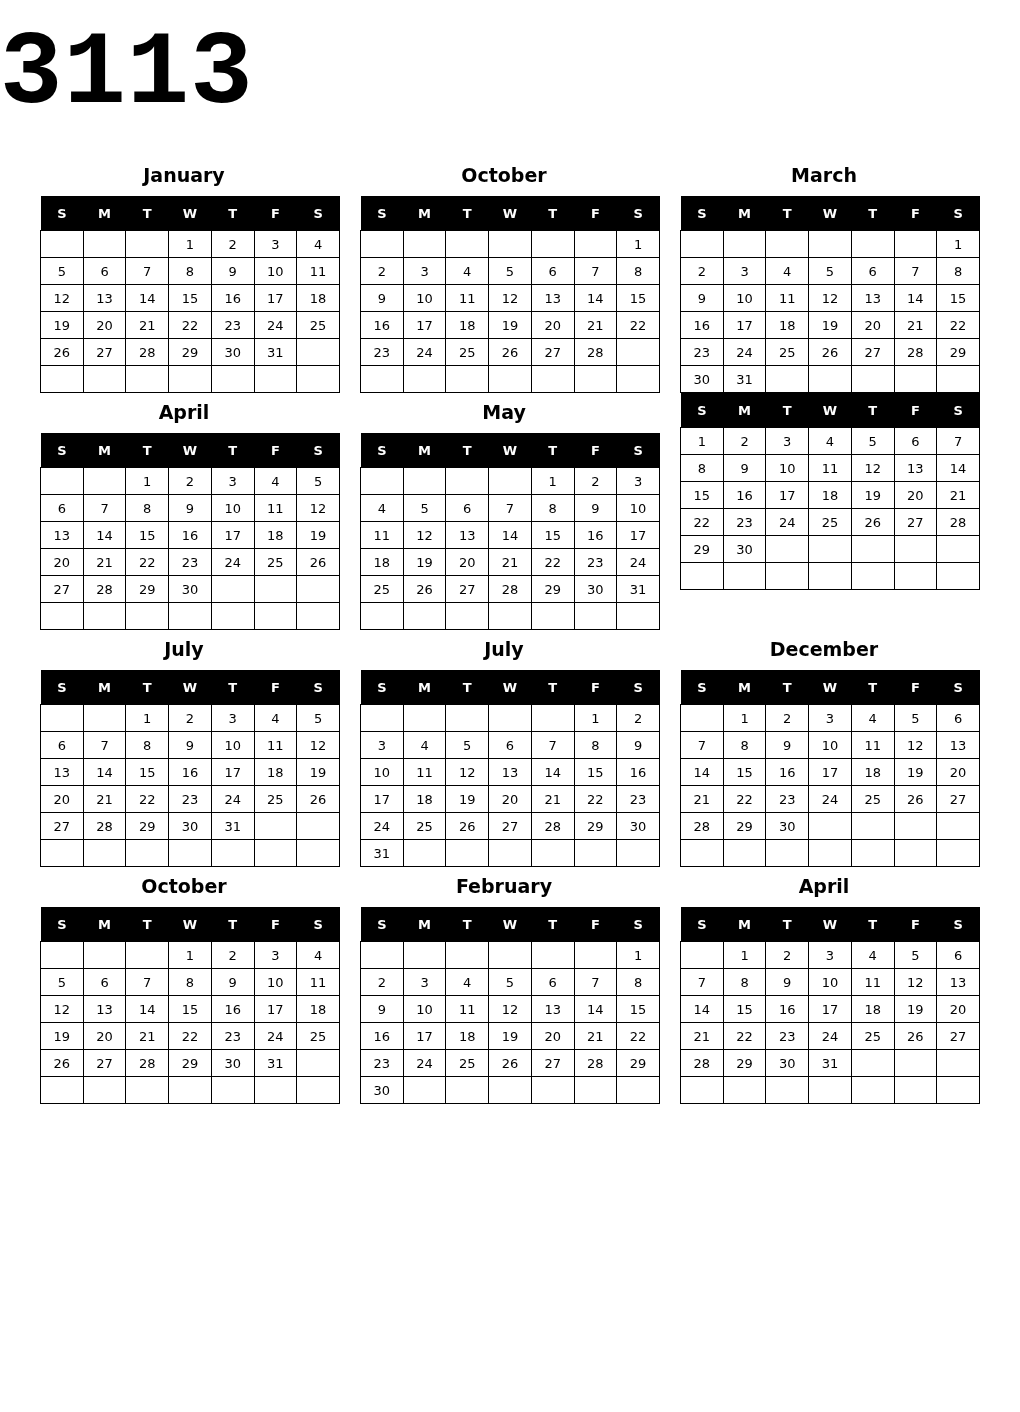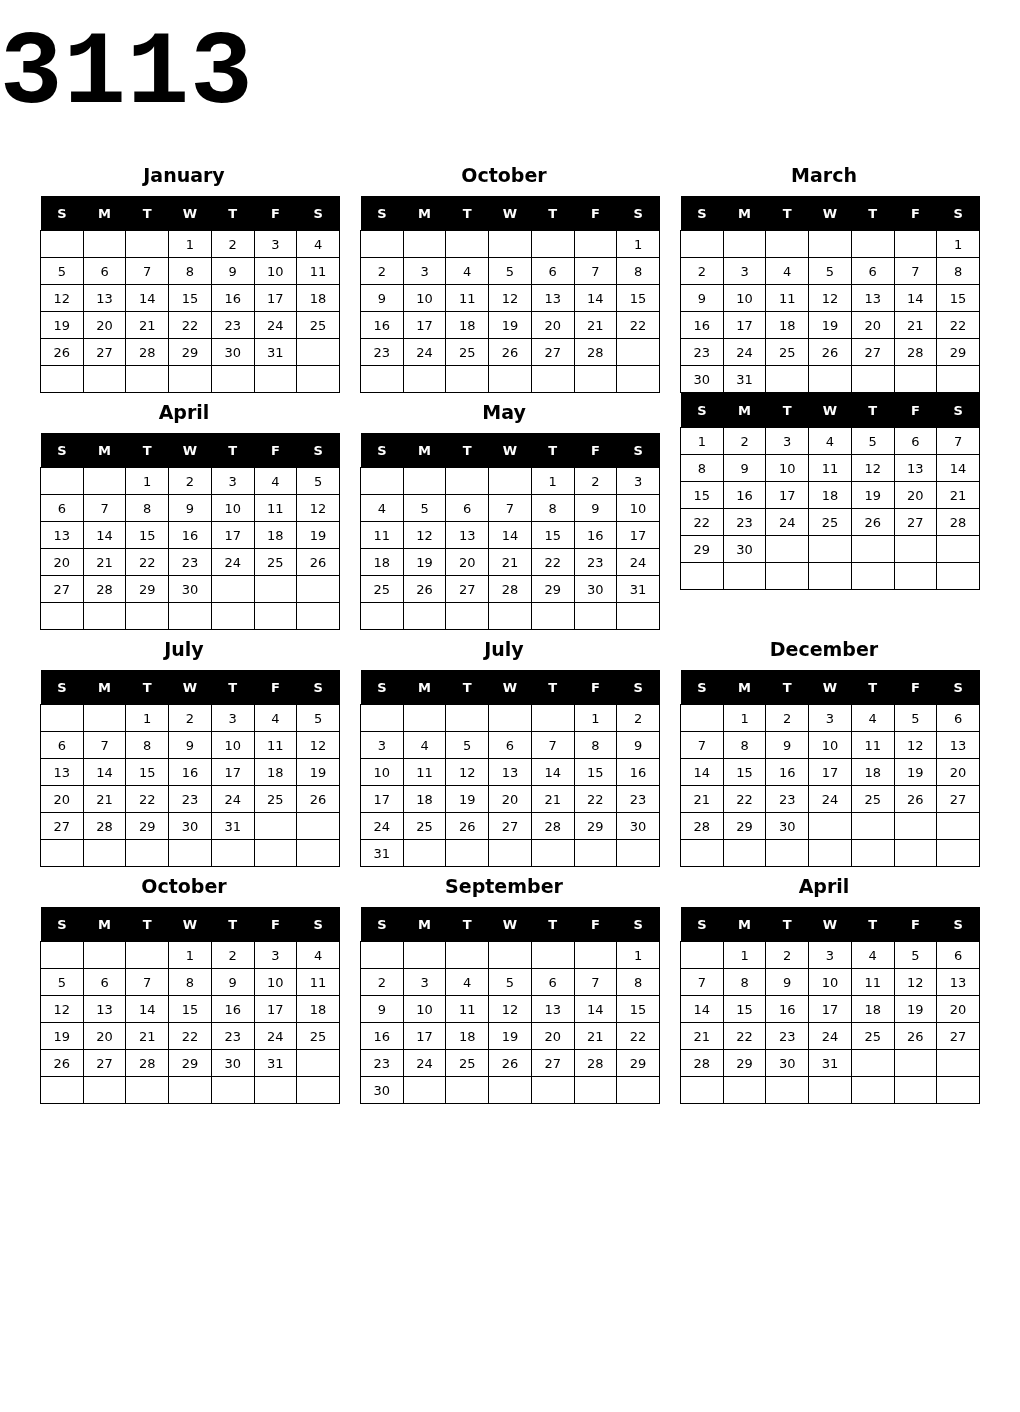--- a/index.html
+++ b/index.html
@@ -796,21 +796,21 @@
               <td class="empty"></td>
               <td class="empty"></td>
               <td class="empty"></td>
               <td class="empty"></td>
               <td class="empty"></td>
             </tr>
           </tbody>
         </table>
       </div>
       <div class="month">
-        <div class="month-name">September</div>
+        <div class="month-name">February</div>
         <table class="cal">
           <thead>
             <tr>
               <th>S</th>
               <th>M</th>
               <th>T</th>
               <th>W</th>
               <th>T</th>
               <th>F</th>
               <th>S</th>

